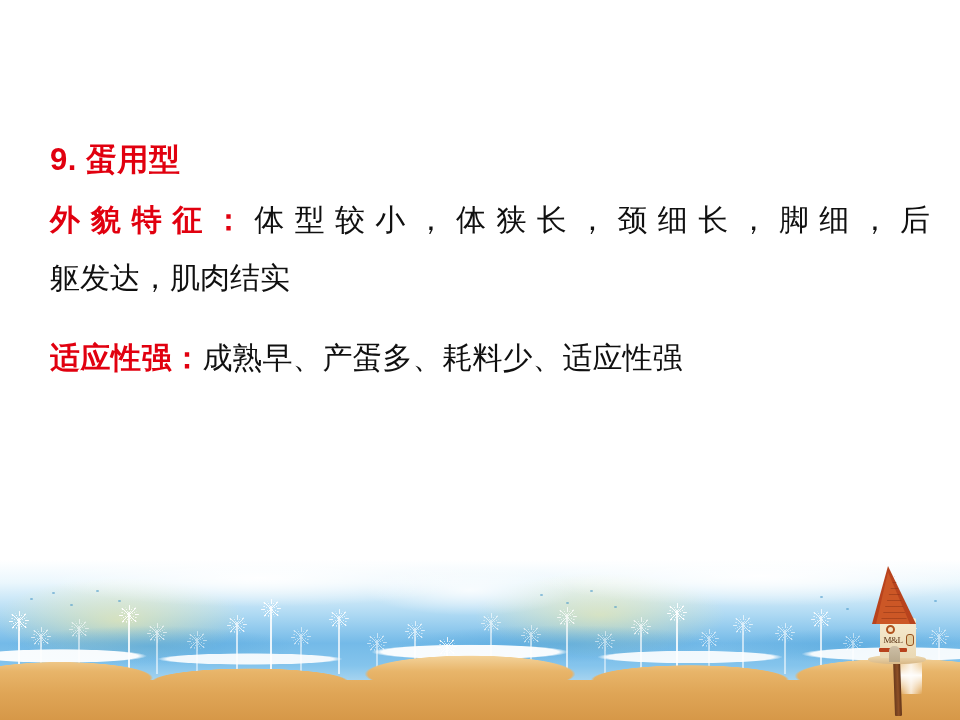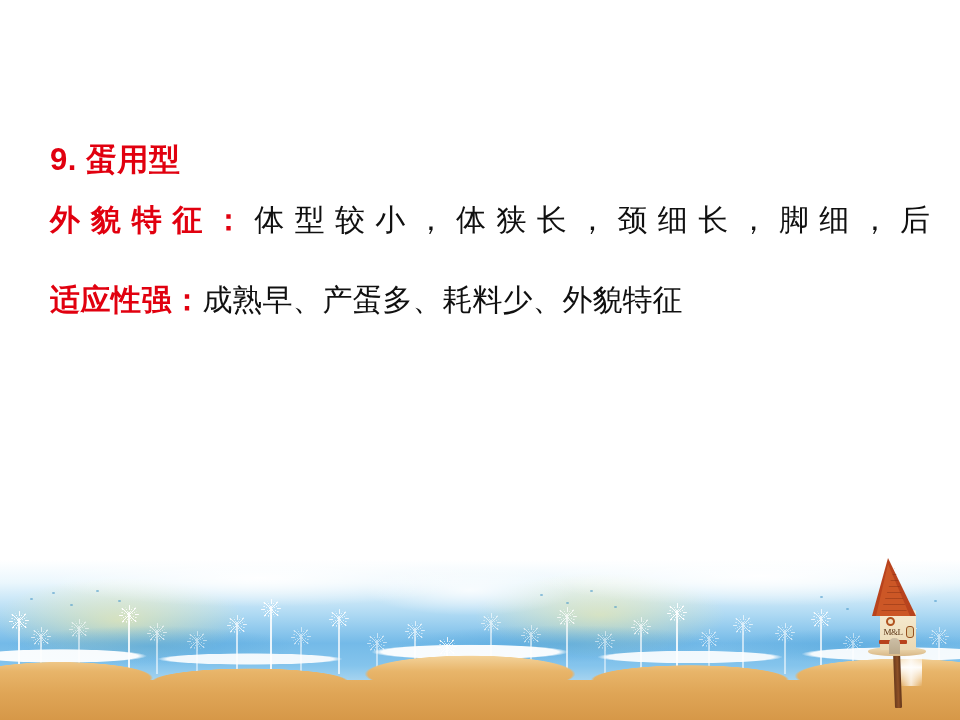--- a/index.html
+++ b/index.html
@@ -206,21 +206,21 @@
       radial-gradient(ellipse 160px 10px at 250px 15px, rgba(255,255,255,0.9) 52%, rgba(255,255,255,0) 58%),
       radial-gradient(ellipse 170px 13px at 470px 8px, rgba(255,255,255,0.95) 52%, rgba(255,255,255,0) 58%),
       radial-gradient(ellipse 160px 11px at 690px 13px, rgba(255,255,255,0.9) 52%, rgba(255,255,255,0) 58%),
       radial-gradient(ellipse 170px 12px at 900px 10px, rgba(255,255,255,0.92) 52%, rgba(255,255,255,0) 58%);
   }
 
   
   .birdhouse {
     position: absolute;
     left: 866px;
-    bottom: 8px;
+    bottom: 0;
     width: 66px;
     height: 158px;
   }
   .bh-post {
     position: absolute;
     left: 28px;
     bottom: 4px;
     width: 7px;
     height: 58px;
     background: linear-gradient(to right, #6a3a1c, #8e5026 55%, #5e3218);
@@ -347,25 +347,28 @@
 
 
   <div class="body-block">
 
     <div class="subhead">9. 蛋用型</div>
 
     <div class="para justify-line">
       <span class="lbl">外貌特征：</span><span class="txt">体型较小，体狭长，颈细长，脚细，后</span>
     </div>
 
+    <div class="para hang">
+      <span class="txt">躯发达，肌肉结实</span>
+    </div>
 
     <div class="gap-line"></div>
 
     <div class="para">
-      <span class="lbl">适应性强：</span><span class="txt">成熟早、产蛋多、耗料少、外貌特征</span>
+      <span class="lbl">适应性强：</span><span class="txt">成熟早、产蛋多、耗料少、适应性强</span>
     </div>
 
   </div>
 
   <div class="beach">
     <div class="beach-sky"></div>
     <div class="beach-darkwater"></div>
     <div class="beach-mist"></div>
 
     <div class="palm" style="left:18px;height:56px;"></div>

